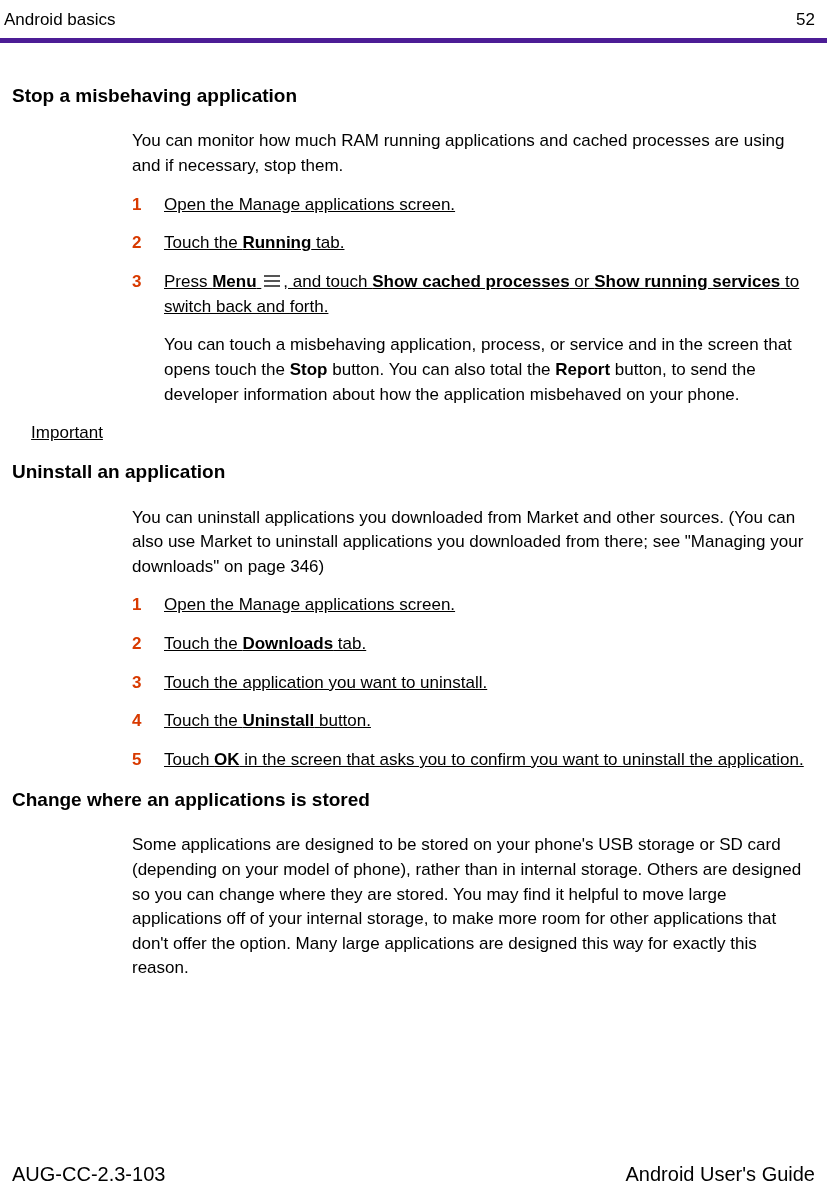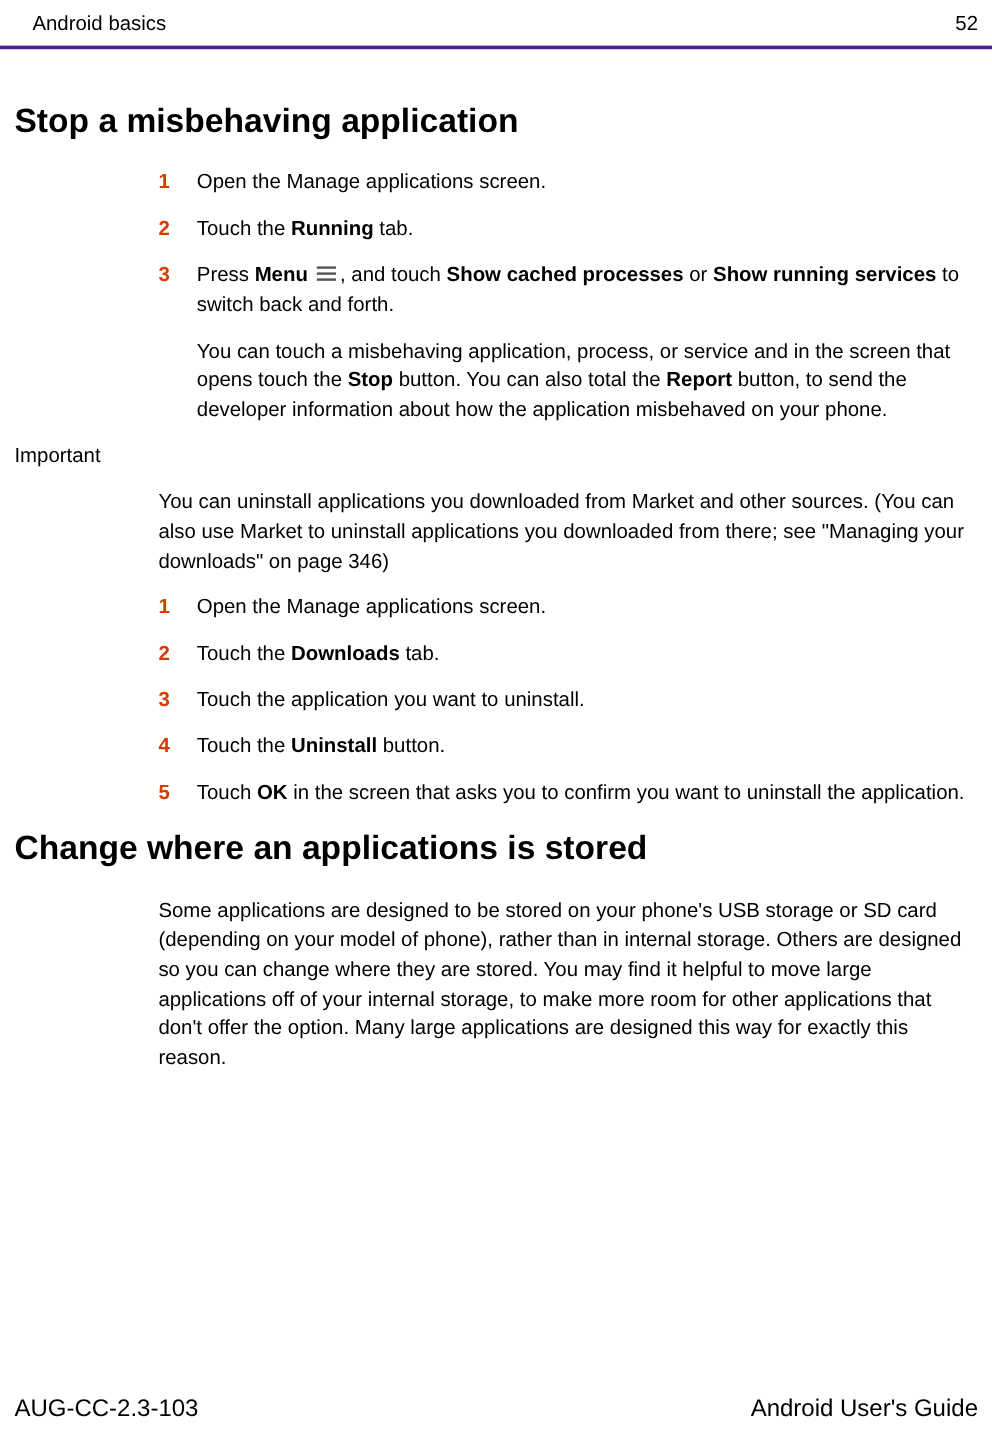--- a/index.html
+++ b/index.html
@@ -9,27 +9,27 @@
       background: #fff;
       font-family: Arial, Helvetica, sans-serif;
       color: #000;
       position: relative;
       font-size: 17px;
       line-height: 1.4;
     }
     .header-bar {
       display: flex;
       justify-content: space-between;
-      padding: 8px 12px 6px 27px;
-      border-bottom: 3px solid #4c1d95;
+      padding: 8px 12px 6px 4px;
+      border-bottom: 5px solid #4c1d95;
       font-size: 17px;
     }
     .content { padding: 34px 12px 0 12px; }
     h2.section-title {
-      font-size: 28px;
+      font-size: 19px;
       font-weight: bold;
       margin-bottom: 20px;
       margin-top: 6px;
     }
     .body-para {
       margin-left: 120px;
       margin-right: 10px;
       margin-bottom: 14px;
       line-height: 1.45;
     }
@@ -38,39 +38,40 @@
       margin-left: 120px;
       margin-right: 10px;
       margin-bottom: 14px;
     }
     .step-num {
       color: #d83a00;
       font-weight: bold;
       width: 32px;
       flex-shrink: 0;
     }
-    .step-text { flex: 1; line-height: 1.45; }
+    .step-text { flex: 1; line-height: 1.45; text-decoration: underline; }
     .step-sub {
       margin-left: 152px;
       margin-right: 10px;
       margin-bottom: 14px;
       line-height: 1.45;
     }
     .important-row {
       display: flex;
       margin-right: 10px;
       margin-bottom: 14px;
       margin-top: 8px;
     }
     .important-label {
       width: 120px;
       flex-shrink: 0;
-      text-align: left;
+      text-align: center;
       padding-right: 10px;
       font-weight: normal;
+      text-decoration: underline;
     }
     .important-text { flex: 1; line-height: 1.45; }
     .bold { font-weight: bold; }
     svg.menu-icon {
       width: 18px; height: 14px;
       vertical-align: -1px;
       margin: 0 2px;
     }
     .footer-bar {
       position: absolute;
@@ -87,20 +88,21 @@
 
 <div class="header-bar">
   <span>Android basics</span>
   <span>52</span>
 </div>
 
 <div class="content">
 
   <h2 class="section-title">Stop a misbehaving application</h2>
 
+  <p class="body-para">You can monitor how much RAM running applications and cached processes are using and if necessary, stop them.</p>
 
   <div class="step-row">
     <span class="step-num">1</span>
     <span class="step-text">Open the Manage applications screen.</span>
   </div>
 
   <div class="step-row">
     <span class="step-num">2</span>
     <span class="step-text">
       <span>Touch the </span><span class="bold">Running</span><span> tab.</span>
@@ -121,20 +123,21 @@
 
 
   <p class="step-sub">
     <span>You can touch a misbehaving application, process, or service and in the screen that opens touch the </span><span class="bold">Stop</span><span> button. You can also total the </span><span class="bold">Report</span><span> button, to send the developer information about how the application misbehaved on your phone.</span>
   </p>
 
   <div class="important-row">
     <span class="important-label">Important</span>
   </div>
 
+  <h2 class="section-title section-break">Uninstall an application</h2>
 
   <p class="body-para">You can uninstall applications you downloaded from Market and other sources. (You can also use Market to uninstall applications you downloaded from there; see "Managing your downloads" on page 346)</p>
 
   <div class="step-row">
     <span class="step-num">1</span>
     <span class="step-text">Open the Manage applications screen.</span>
   </div>
 
   <div class="step-row">
     <span class="step-num">2</span>

